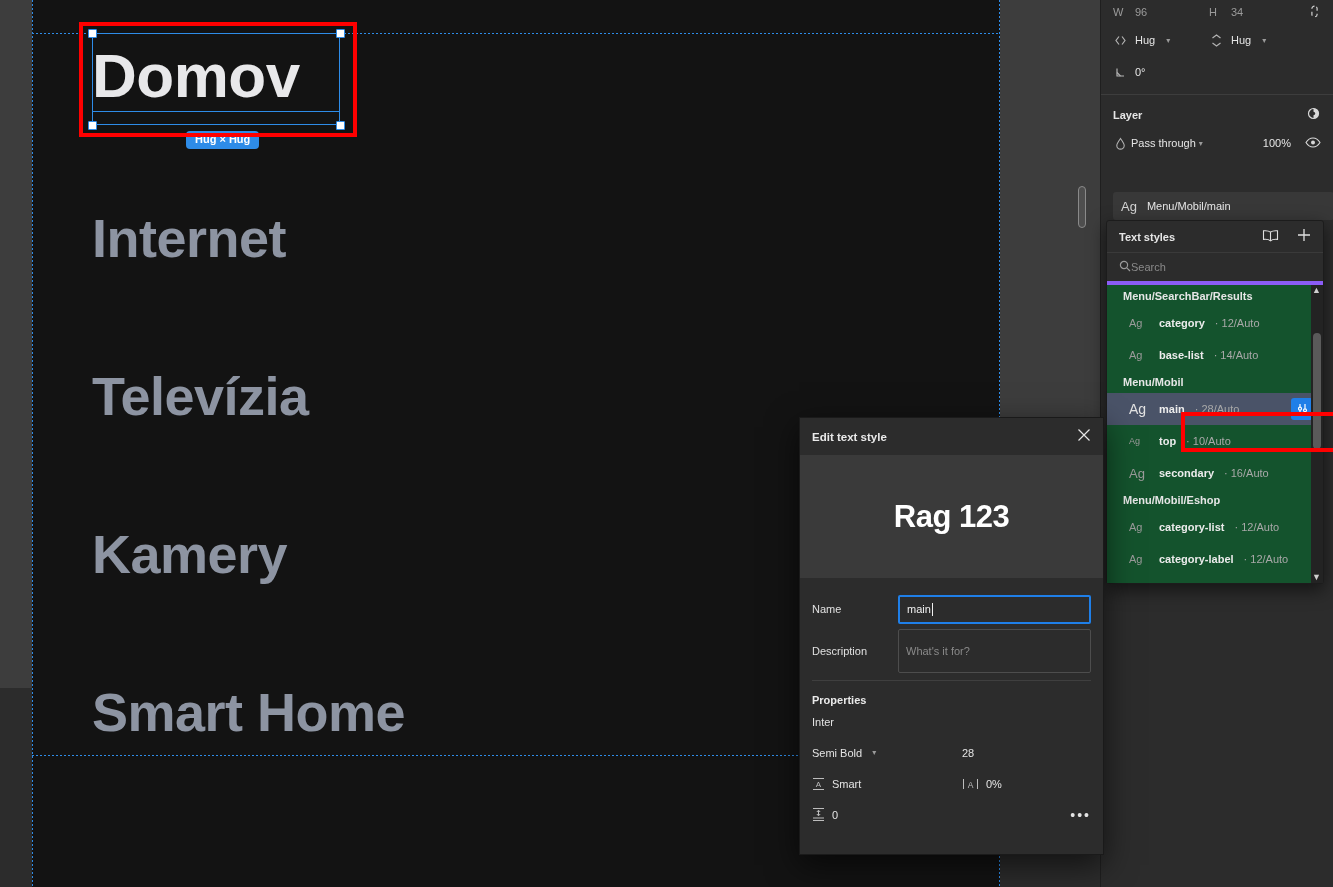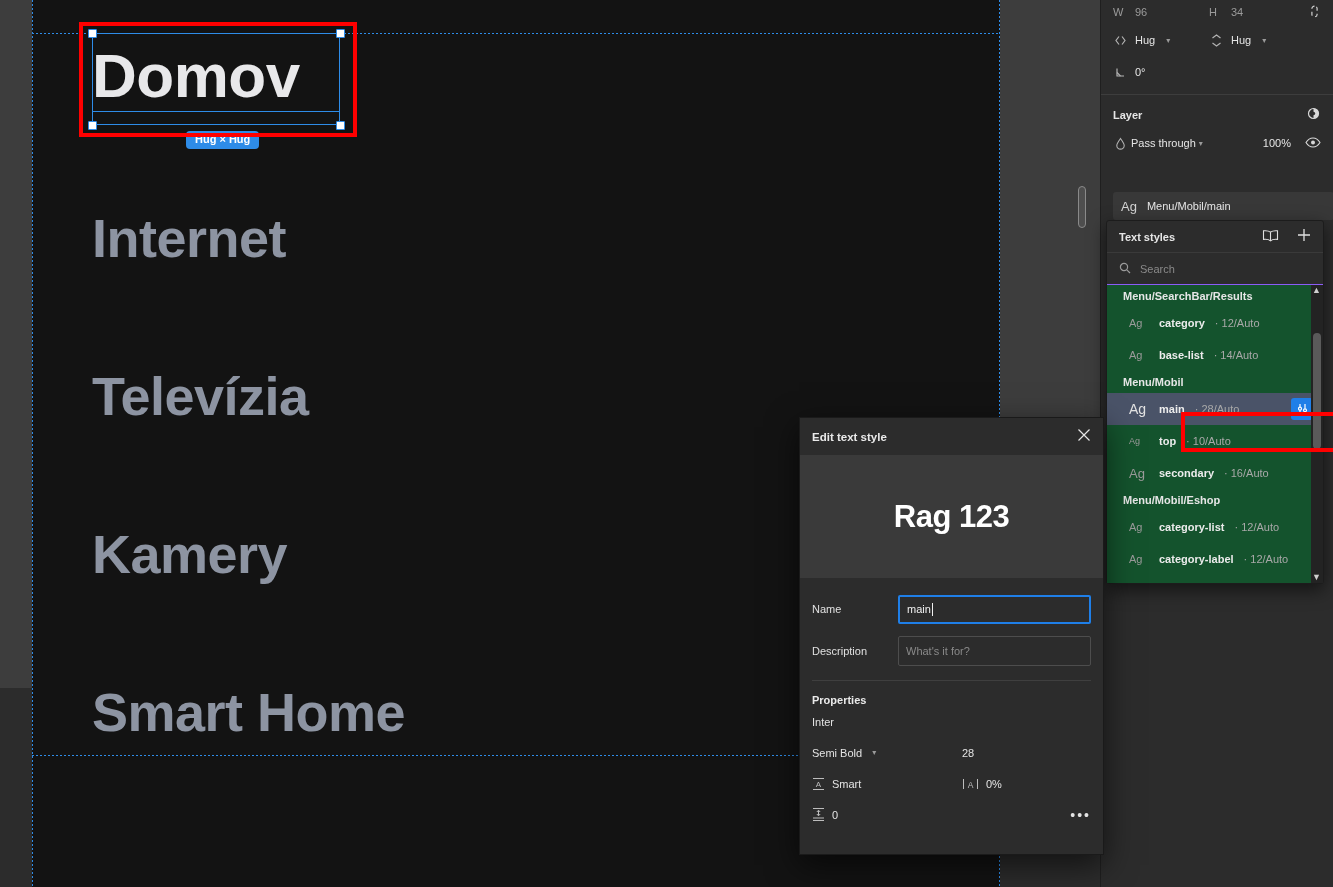--- a/index.html
+++ b/index.html
@@ -123,23 +123,23 @@
     border: 1px solid #1c1c1c;
     border-radius: 3px;
     box-shadow: 0 6px 18px rgba(0,0,0,.55);
   }
   .styles-head {
     display: flex; align-items: center; justify-content: space-between;
     height: 32px; padding: 0 12px;
     border-bottom: 1px solid #3a3a3a;
   }
   .styles-search {
-    display: flex; align-items: center; gap: 9px;
+    display: flex; align-items: center; 
     height: 32px; padding: 0 12px;
-    border-bottom: 1px solid #8b5cf6;
+    border-bottom: 4px solid #8b5cf6;
   }
   .styles-search input {
     background: transparent; border: none; outline: none;
     color: #e6e6e6; font-size: 11px; width: 100%;
     font-family: "Liberation Sans", sans-serif;
   }
   .styles-search input::placeholder { color: #8a8a8a; }
   .styles-list {
     position: relative;
     height: 298px; overflow: hidden;
@@ -203,21 +203,21 @@
     flex: 1; height: 29px; background: #2c2c2c;
     border: 2px solid #1f7fe8; border-radius: 2px;
     display: flex; align-items: center; padding: 0 7px;
     font-size: 11px; color: #f0f0f0;
   }
   .caret-bar {
     display: inline-block; width: 1px; height: 13px;
     background: #f0f0f0; margin-left: 1px;
   }
   .field-input.plain {
-    border: 1px solid #4d4d4d; color: #8a8a8a; height: 30px;
+    border: 1px solid #4d4d4d; color: #8a8a8a; height: 44px;
   }
   .dlg-sep { height: 1px; background: #3f3f3f; margin: 8px 0 0; }
   .props-title { font-size: 11px; font-weight: 700; color: #eaeaea; padding: 13px 0 0 0; }
   .prop-line {
     display: flex; align-items: center;
     height: 31px; font-size: 11px; color: #e4e4e4;
   }
   .prop-line .left { display: flex; align-items: center; gap: 7px; width: 150px; }
   .prop-line .mid { display: flex; align-items: center; gap: 7px; }
   .glyph { color: #bdbdbd; display: inline-flex; }

